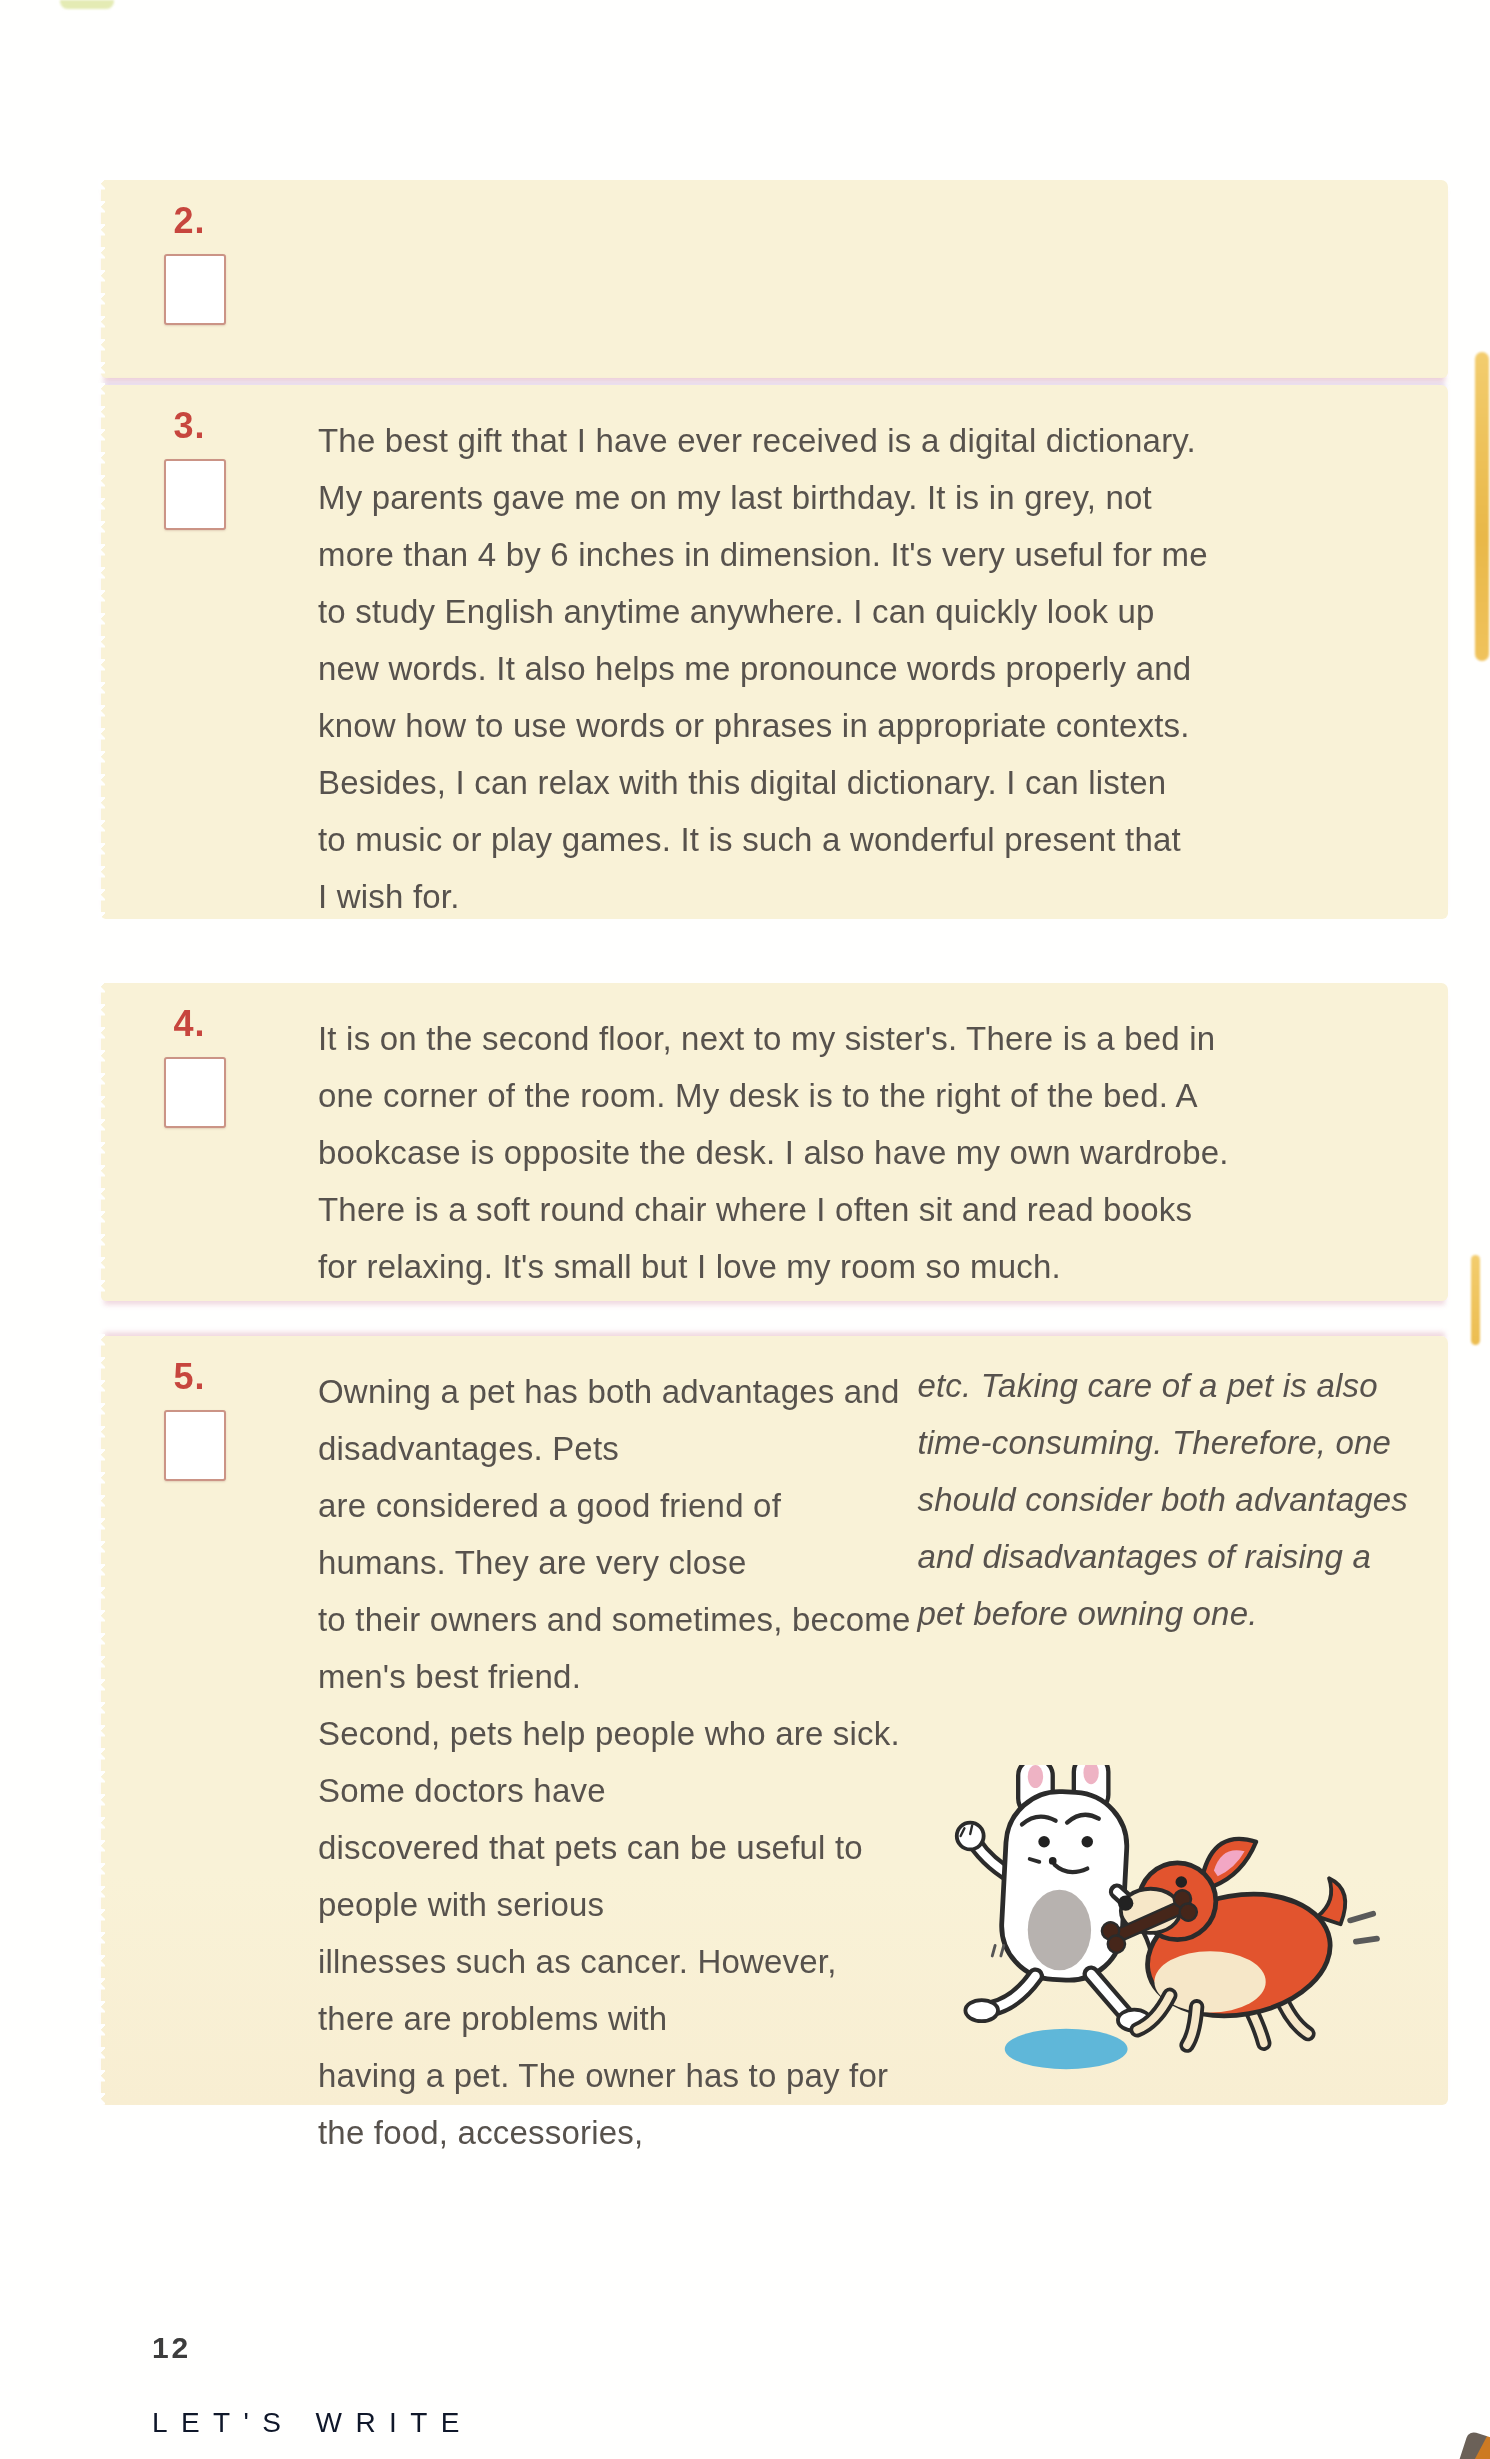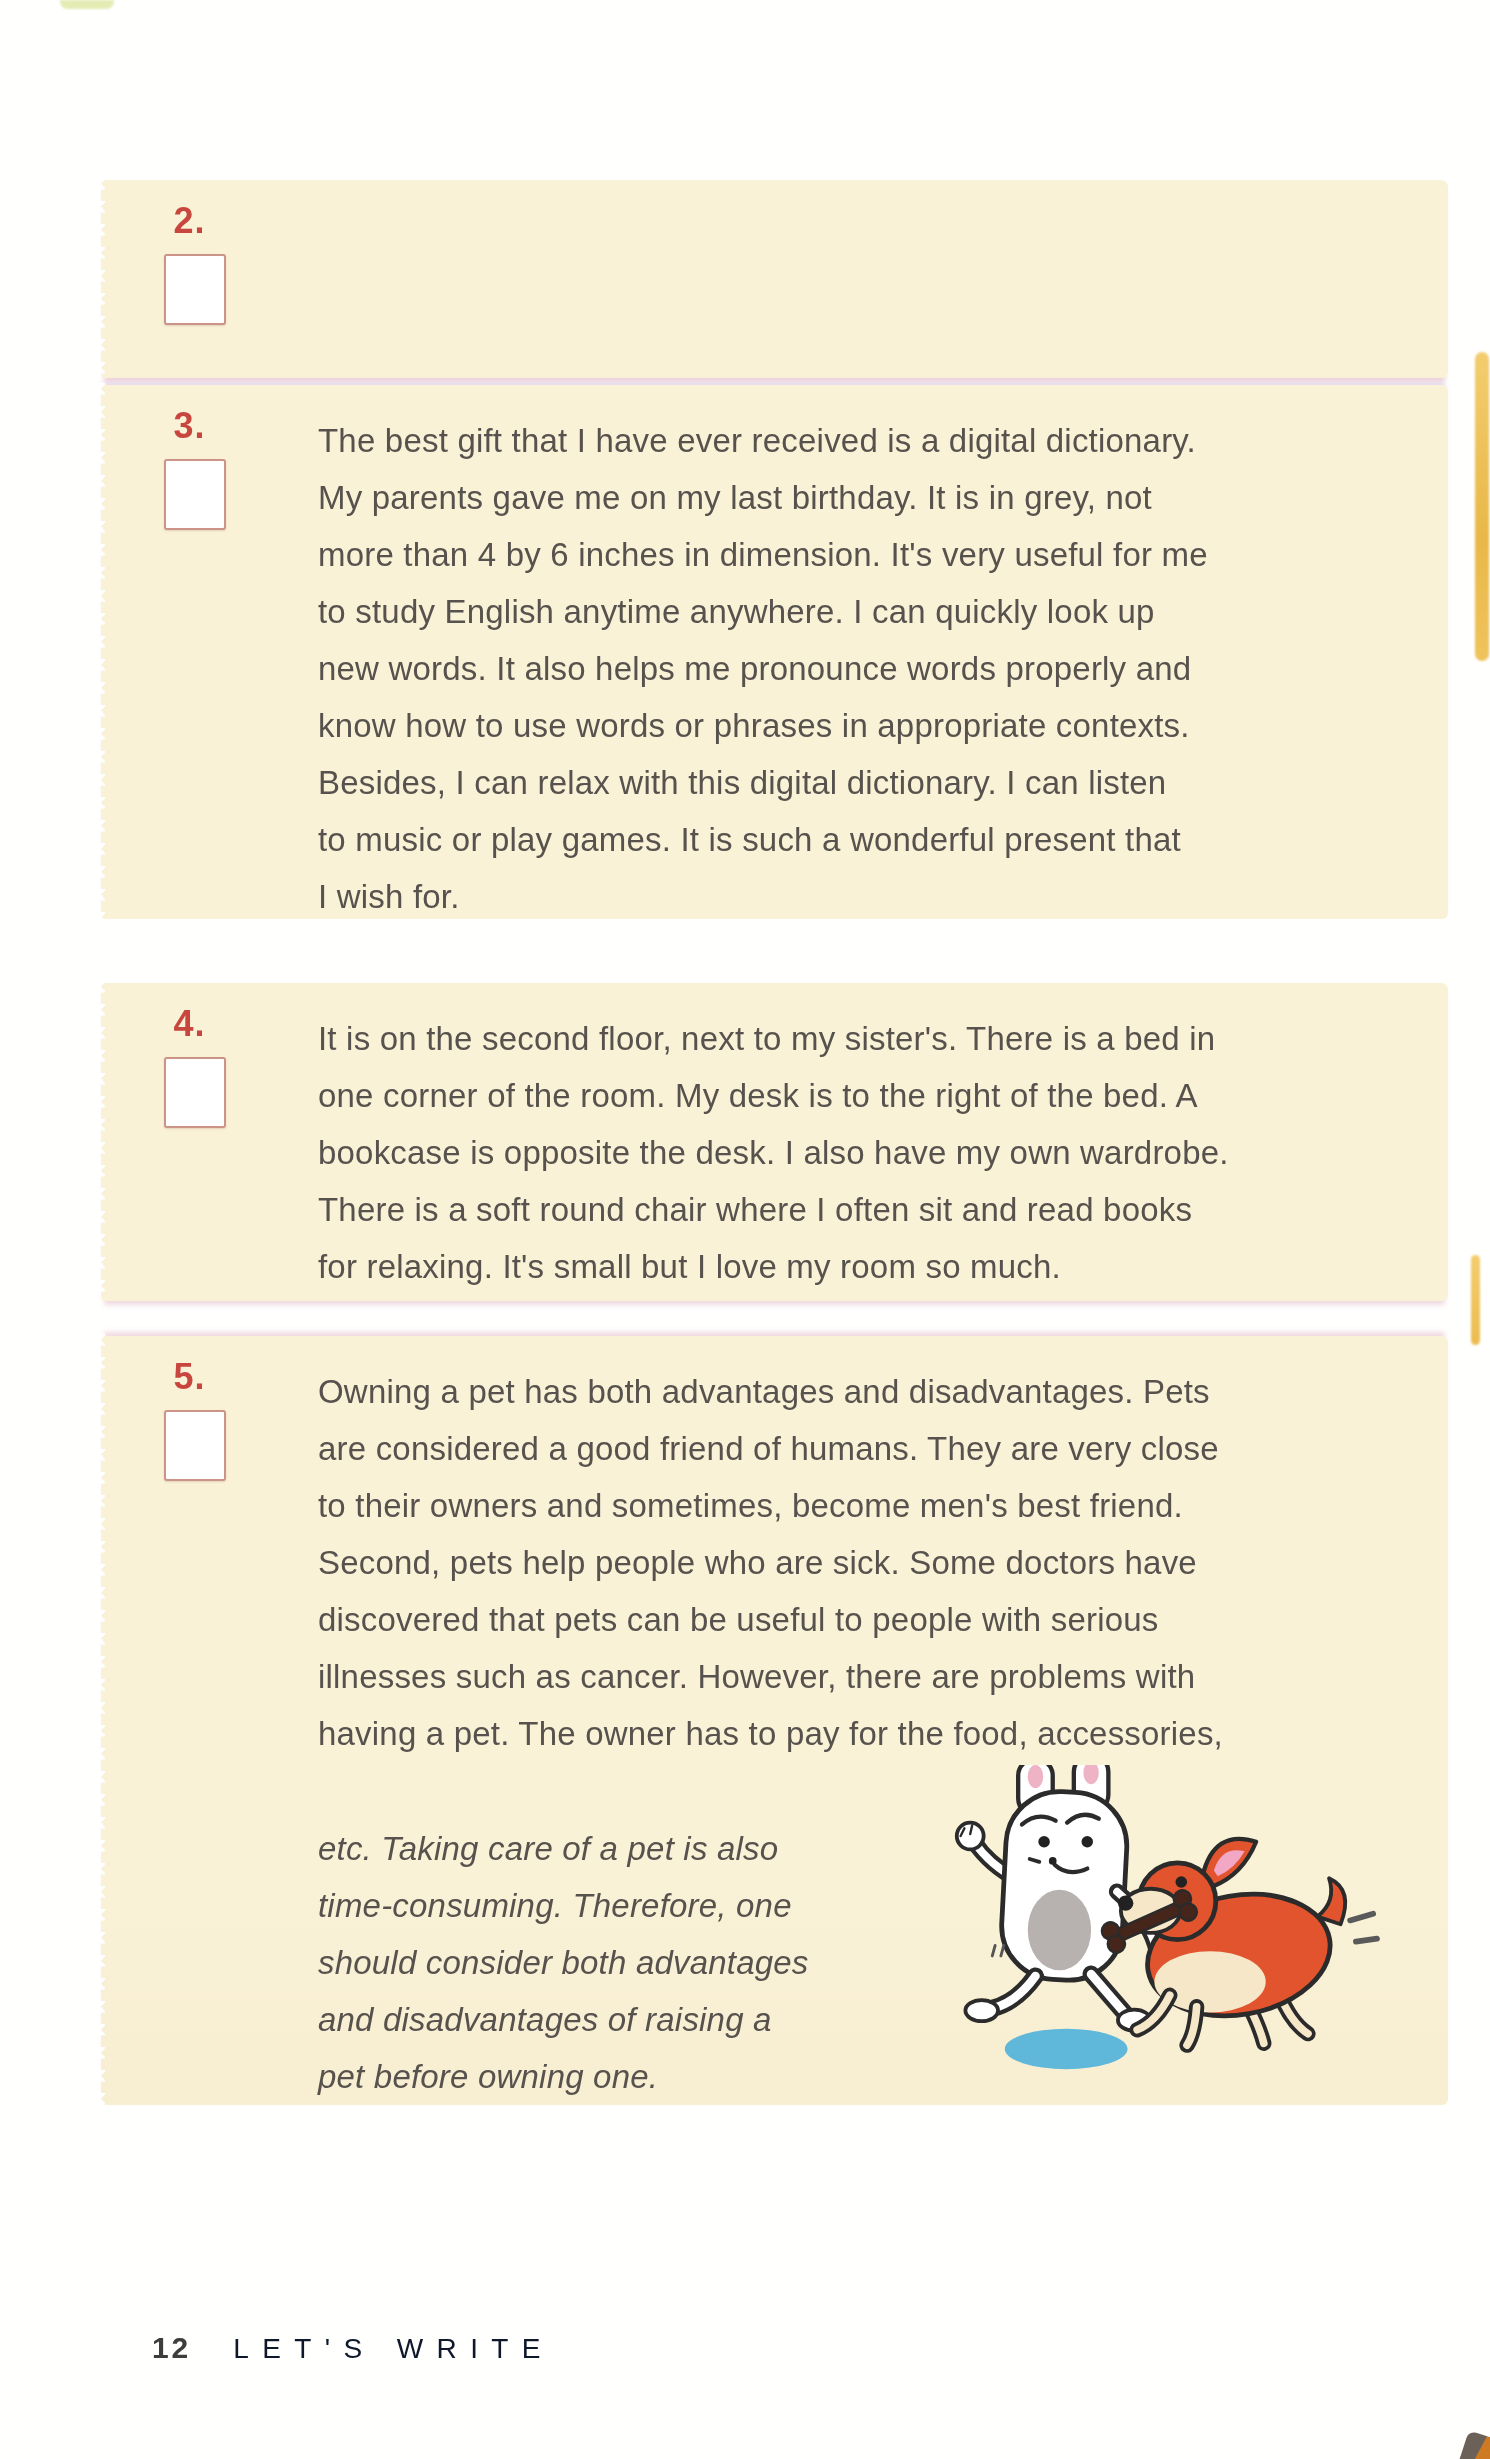--- a/index.html
+++ b/index.html
@@ -49,27 +49,27 @@
   }
   .text{
     flex:1;
     font-size:33px;line-height:57px;color:#57524d;
     white-space:pre-line;
     letter-spacing:0.2px;
     padding-top:5.8px;
   }
   .panel-2 .text{padding-top:9.6px;}
   .text.narrow{max-width:603px;flex:none;padding-top:0;font-style:italic;}
-  .text-wrap{flex:1;display:flex;flex-direction:column;justify-content:space-between;}
+  .text-wrap{flex:1;display:flex;flex-direction:row;justify-content:space-between;}
 
   
   .illu{position:absolute;left:821px;top:429px;width:461px;height:331px;}
 
   
-  .footer{position:absolute;left:152px;top:2331px;display:flex;align-items:baseline;gap:42px;}
+  .footer{position:absolute;left:152px;top:2331px;display:flex;align-items:baseline;gap:42px;flex-direction:column;}
   .page-num{font-size:30px;font-weight:bold;color:#3d3d3d;letter-spacing:2.9px;}
   .section-title{font-size:28px;color:#0f172a;letter-spacing:13.4px;}
 
   
   .streak-1{position:absolute;left:1475px;top:352px;width:14.4px;height:309px;
     background:linear-gradient(#f3cd6e,#e9b848 60%,#f0c35c);border-radius:11.5px;filter:blur(1px);}
   .streak-2{position:absolute;left:1471px;top:1255px;width:8.6px;height:90px;
     background:linear-gradient(#f3cd6e,#ecbd50);border-radius:7.7px;filter:blur(1px);}
   .mark-top{position:absolute;left:60px;top:0;width:54px;height:8.6px;
     background:#e4ebb4;border-radius:0 0 7.7px 7.7px;filter:blur(1px);}

